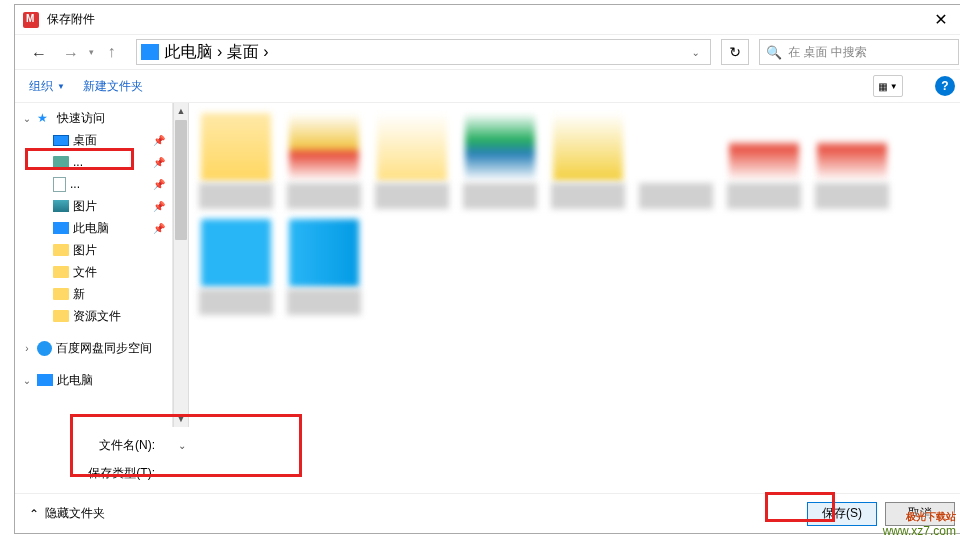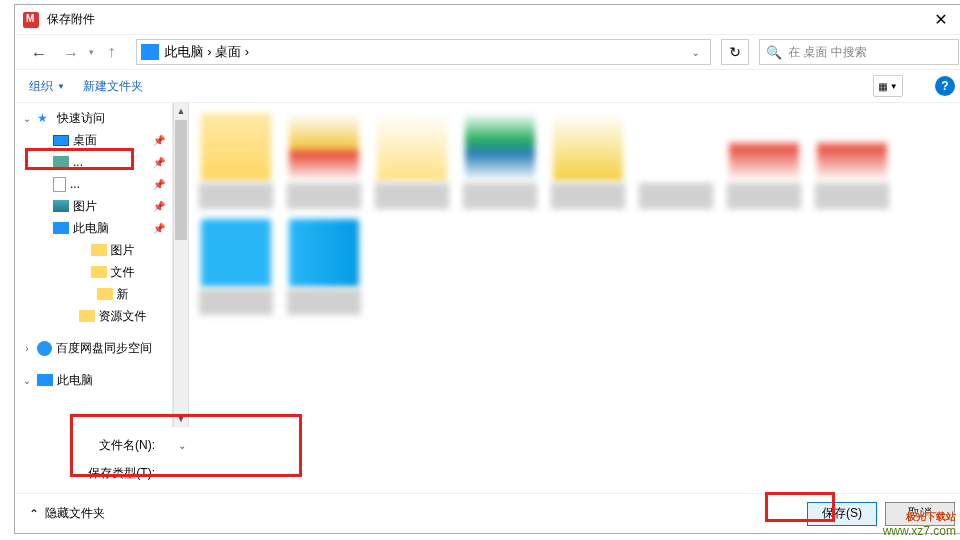--- a/index.html
+++ b/index.html
@@ -10,38 +10,38 @@
 .app-icon::after { content: "M"; color:#fff; font-size:10px; font-weight:bold; position:absolute; top:1px; left:3px;}
 .title-text { font-size: 12px; flex: 1; }
 .close-btn { width: 40px; height: 28px; display:flex; align-items:center; justify-content:center; font-size:16px; }
 
 .navbar { height: 34px; display:flex; align-items:center; padding: 0 10px; gap: 4px; }
 .nav-arrow { width: 28px; height: 28px; display:flex; align-items:center; justify-content:center; color:#888; font-size:16px; }
 .nav-arrow.enabled { color:#333; }
 .dropdown-tiny { font-size:9px; color:#888; }
 .address-bar { flex: 1; height: 26px; border:1px solid #ccc; display:flex; align-items:center; padding: 0 4px; margin: 0 6px; }
 .addr-icon { width:18px; height:16px; background:#1e90ff; margin-right:6px; }
-.addr-text { font-size:13px; flex:1; }
+.addr-text { font-size:16px; flex:1; }
 .addr-drop { font-size:10px; color:#666; padding:0 6px; }
 .refresh-btn { width:28px; height:26px; border:1px solid #ccc; display:flex; align-items:center; justify-content:center; font-size:14px; margin-right:6px;}
 .search-box { width:200px; height:26px; border:1px solid #ccc; display:flex; align-items:center; padding:0 6px; color:#888; font-size:12px; }
 .search-icon { margin-right:6px; font-size:13px; }
 
 .toolbar { height: 34px; display:flex; align-items:center; padding: 8px 14px; gap: 18px; border-top:1px solid #eee; border-bottom:1px solid #eee; }
 .tool-link { color:#1a66cc; font-size:12px; display:flex; align-items:center; gap:4px; }
 .tool-drop { font-size:8px; }
 .toolbar-spacer { flex:1; }
 .view-icons { width:30px; height:22px; border:1px solid #ccc; border-radius:2px; display:flex; align-items:center; justify-content:center; font-size:10px; gap:2px;}
 .help-icon { width:20px; height:20px; background:#0078d7; border-radius:50%; color:#fff; display:flex; align-items:center; justify-content:center; font-size:12px; font-weight:bold; margin-left:14px;}
 
 .body-area { flex:1; display:flex; overflow:hidden; }
 .sidebar { width:158px; border-right:1px solid #e8e8e8; overflow:hidden; padding-top:4px; }
 .tree { font-size:12px; }
 .tree-item { height:22px; display:flex; align-items:center; padding-left:6px; gap:4px; white-space:nowrap;}
-.tree-item.l2 { padding-left:38px;justify-content:center; }
+.tree-item.l2 { padding-left:38px; }
 .chev { width:12px; color:#666; font-size:10px; display:inline-block; text-align:center;}
 .pin { color:#888; font-size:10px; margin-left:auto; margin-right:6px;}
 .ico { width:16px; height:14px; display:inline-block; }
 .ico-star { color:#1e90ff; }
 .ico-desktop { background:#1e90ff; width:16px; height:11px; border:1px solid #0060c0;}
 .ico-doc { background:#fff; border:1px solid #8aa; width:13px; height:15px;}
 .ico-pic { background:linear-gradient(#4ab,#278); width:16px; height:12px;}
 .ico-pc { background:#1e90ff; width:16px; height:12px;}
 .ico-folder { background:#ffd866; width:16px; height:12px; border-radius:1px;}
 .ico-baidu { background:#2196f3; border-radius:50%; width:15px; height:15px;}

